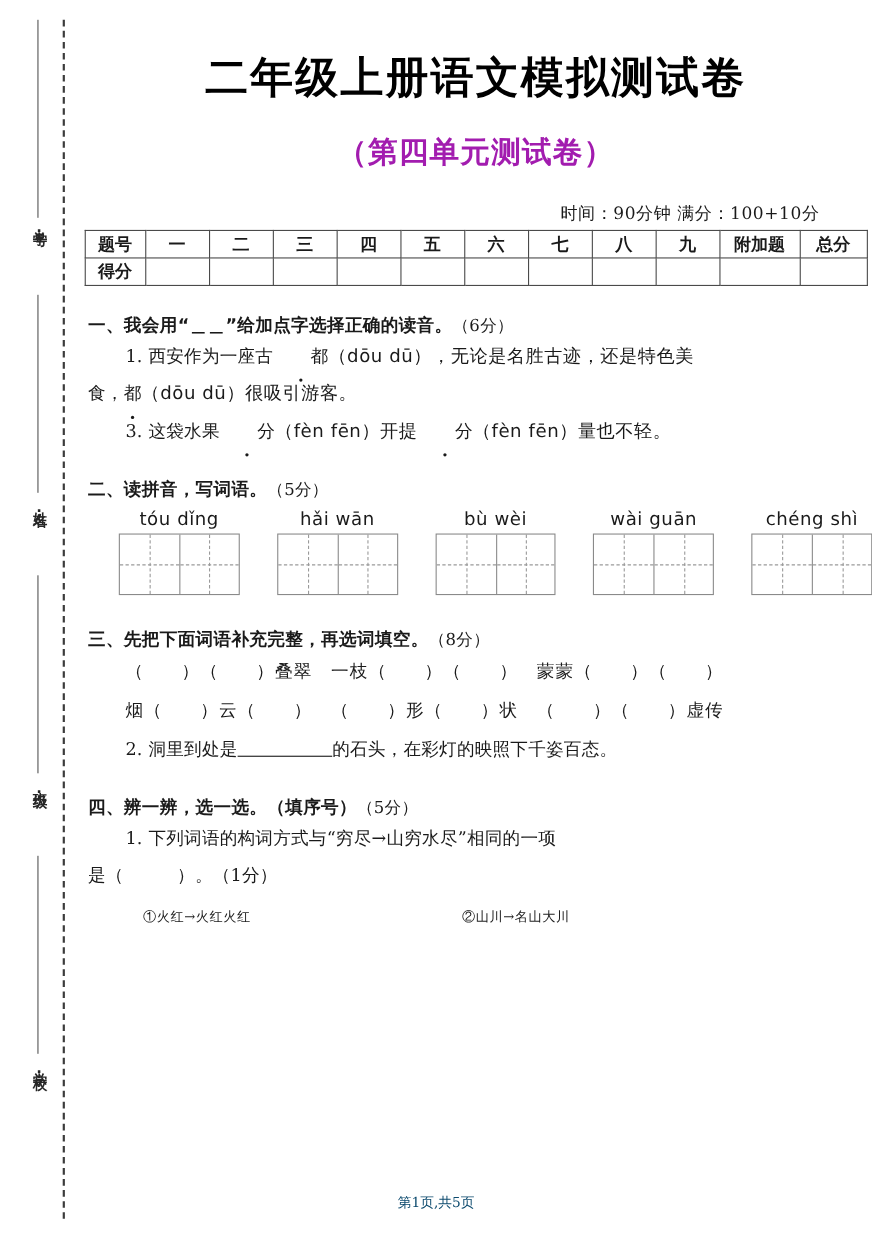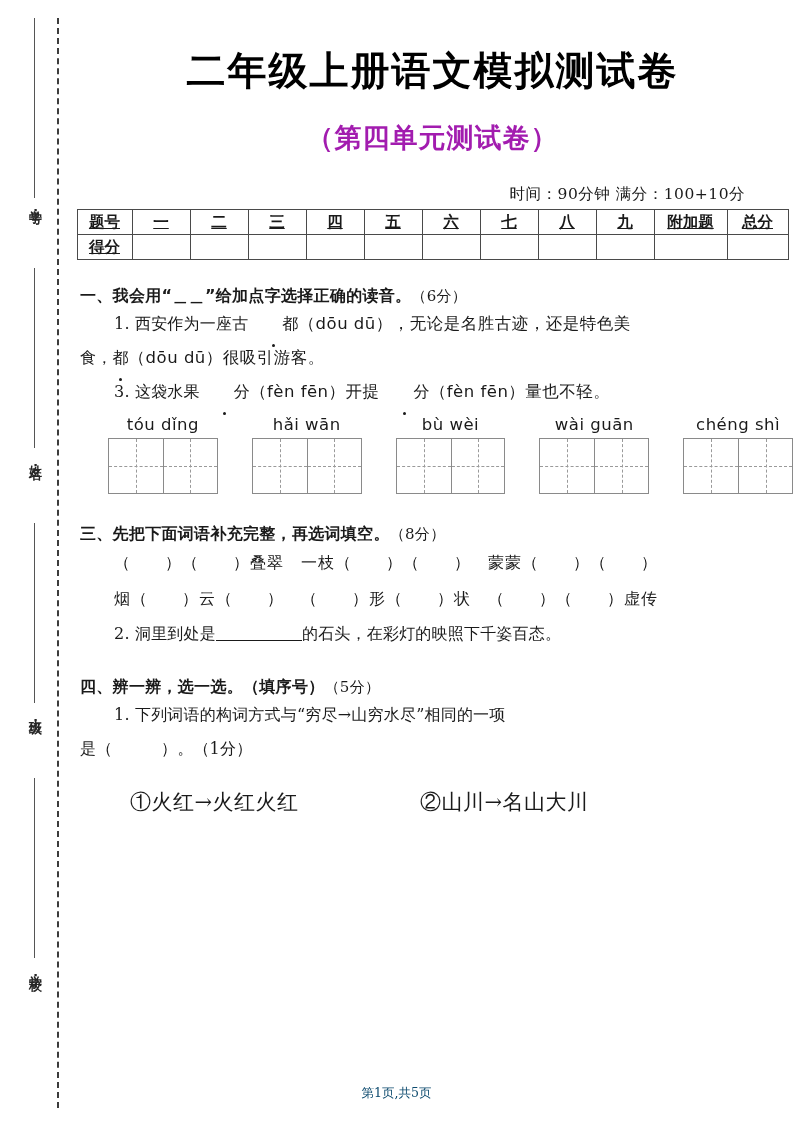--- a/index.html
+++ b/index.html
@@ -87,21 +87,20 @@
     text-align: right;
     font-size: 15.5px;
     margin: 28px 48px 4px 0;
     letter-spacing: 0.5px;
   }
 
   
   .score-table-wrap {
     margin: 0 auto;
     width: 712px;
-    text-decoration: underline;
   }
   table.score-table {
     border-collapse: collapse;
     width: 100%;
     table-layout: fixed;
   }
   table.score-table td {
     border: 1px solid #4a4a4a;
     height: 24px;
     text-align: center;
@@ -217,22 +216,22 @@
   .blank-small {
     display: inline-block;
     border-bottom: 1px solid #1a1a1a;
     width: 86px;
     vertical-align: -2px;
   }
 
   .opt-row {
     display: flex;
     margin-left: 58px;
-    margin-top: 22px;
-    font-size: 21px;
+    margin-top: 12px;
+    font-size: 12px;
     letter-spacing: 0.5px;
   }
   .opt-row .opt { width: 290px; }
 
   .footer {
     position: absolute;
     left: 0;
     right: 0;
     bottom: 20px;
     text-align: center;
@@ -316,20 +315,23 @@
   </div>
   <div class="q-line">
     <span>食，</span><span class="dotted">都</span><span class="pinyin-inline">（dōu dū）很吸引游客。</span>
   </div>
 
 
   <div class="q-line indent">
     <span>3. 这袋水果</span><span class="dotted">分</span><span class="pinyin-inline">（fèn fēn）开提</span><span class="dotted">分</span><span class="pinyin-inline">（fèn fēn）量也不轻。</span>
   </div>
 
+  <div class="sec-head">
+    <span>二、读拼音，写词语。</span><span class="pts">（5分）</span>
+  </div>
 
   <div class="grid-row">
     <div class="grid-group">
       <div class="grid-pinyin">tóu dǐng</div>
       <div class="grid-boxes">
         <div class="grid-cell"></div>
         <div class="grid-cell"></div>
       </div>
     </div>
     <div class="grid-group">

